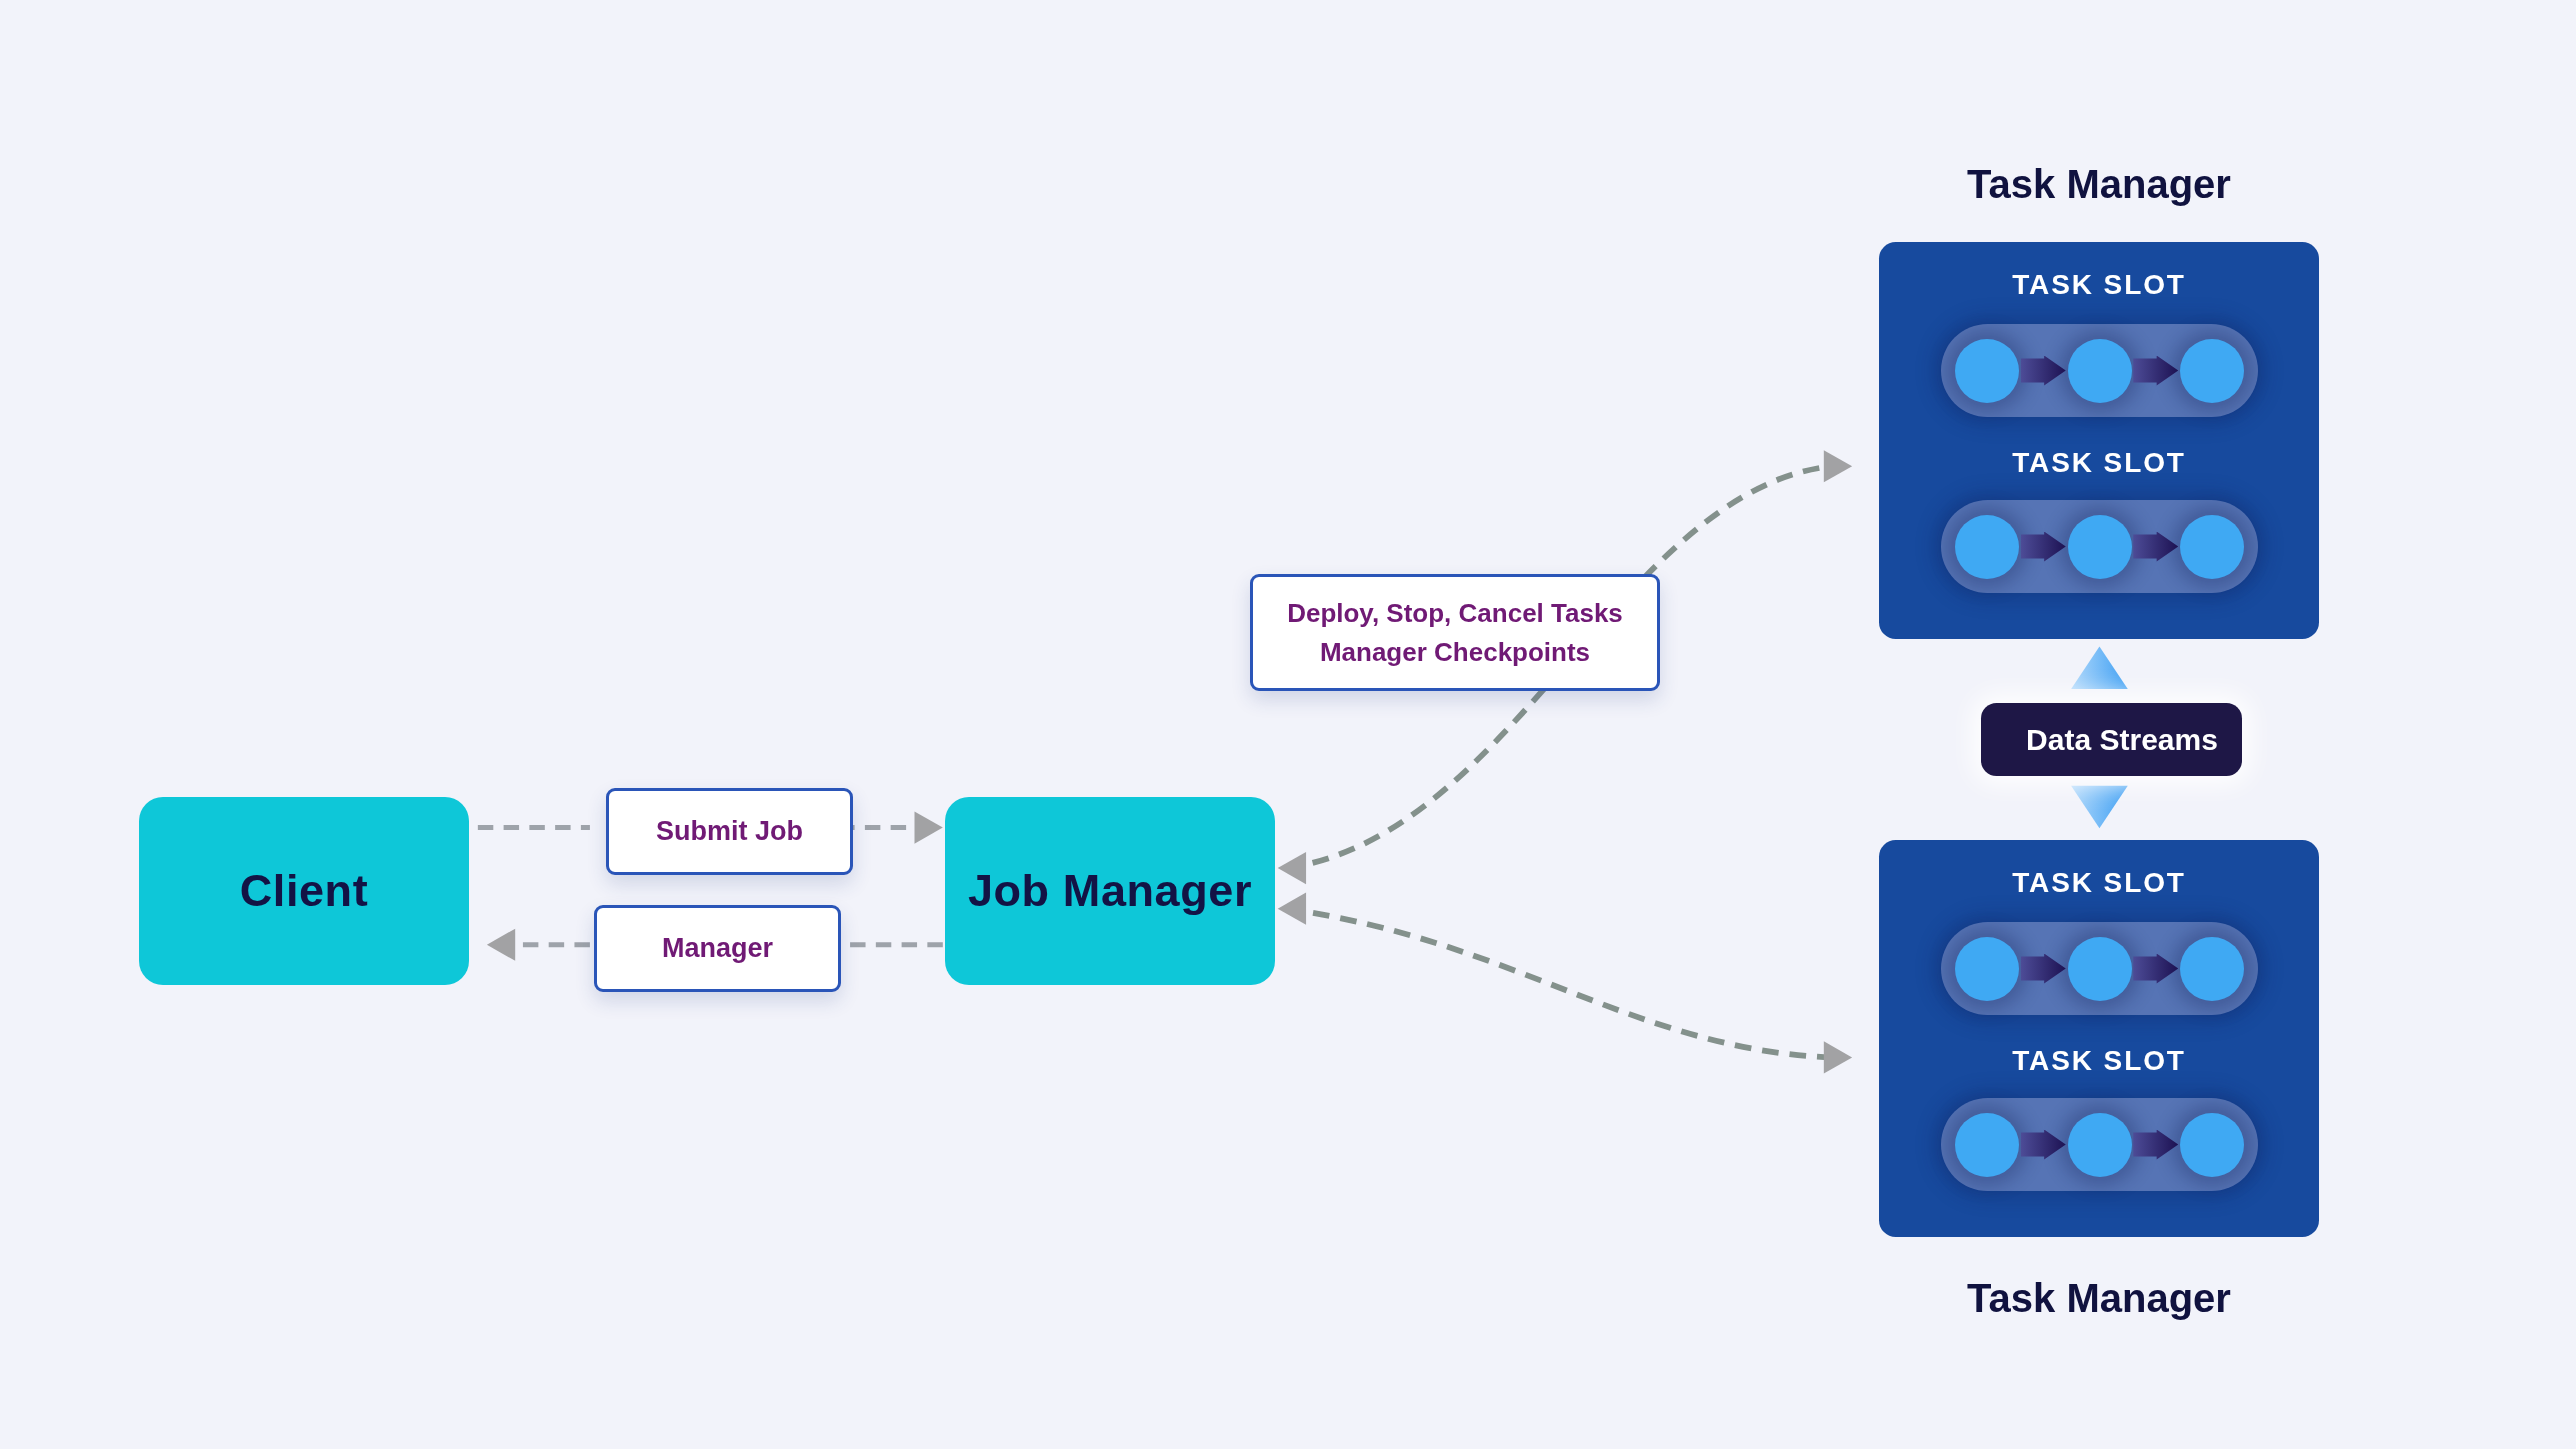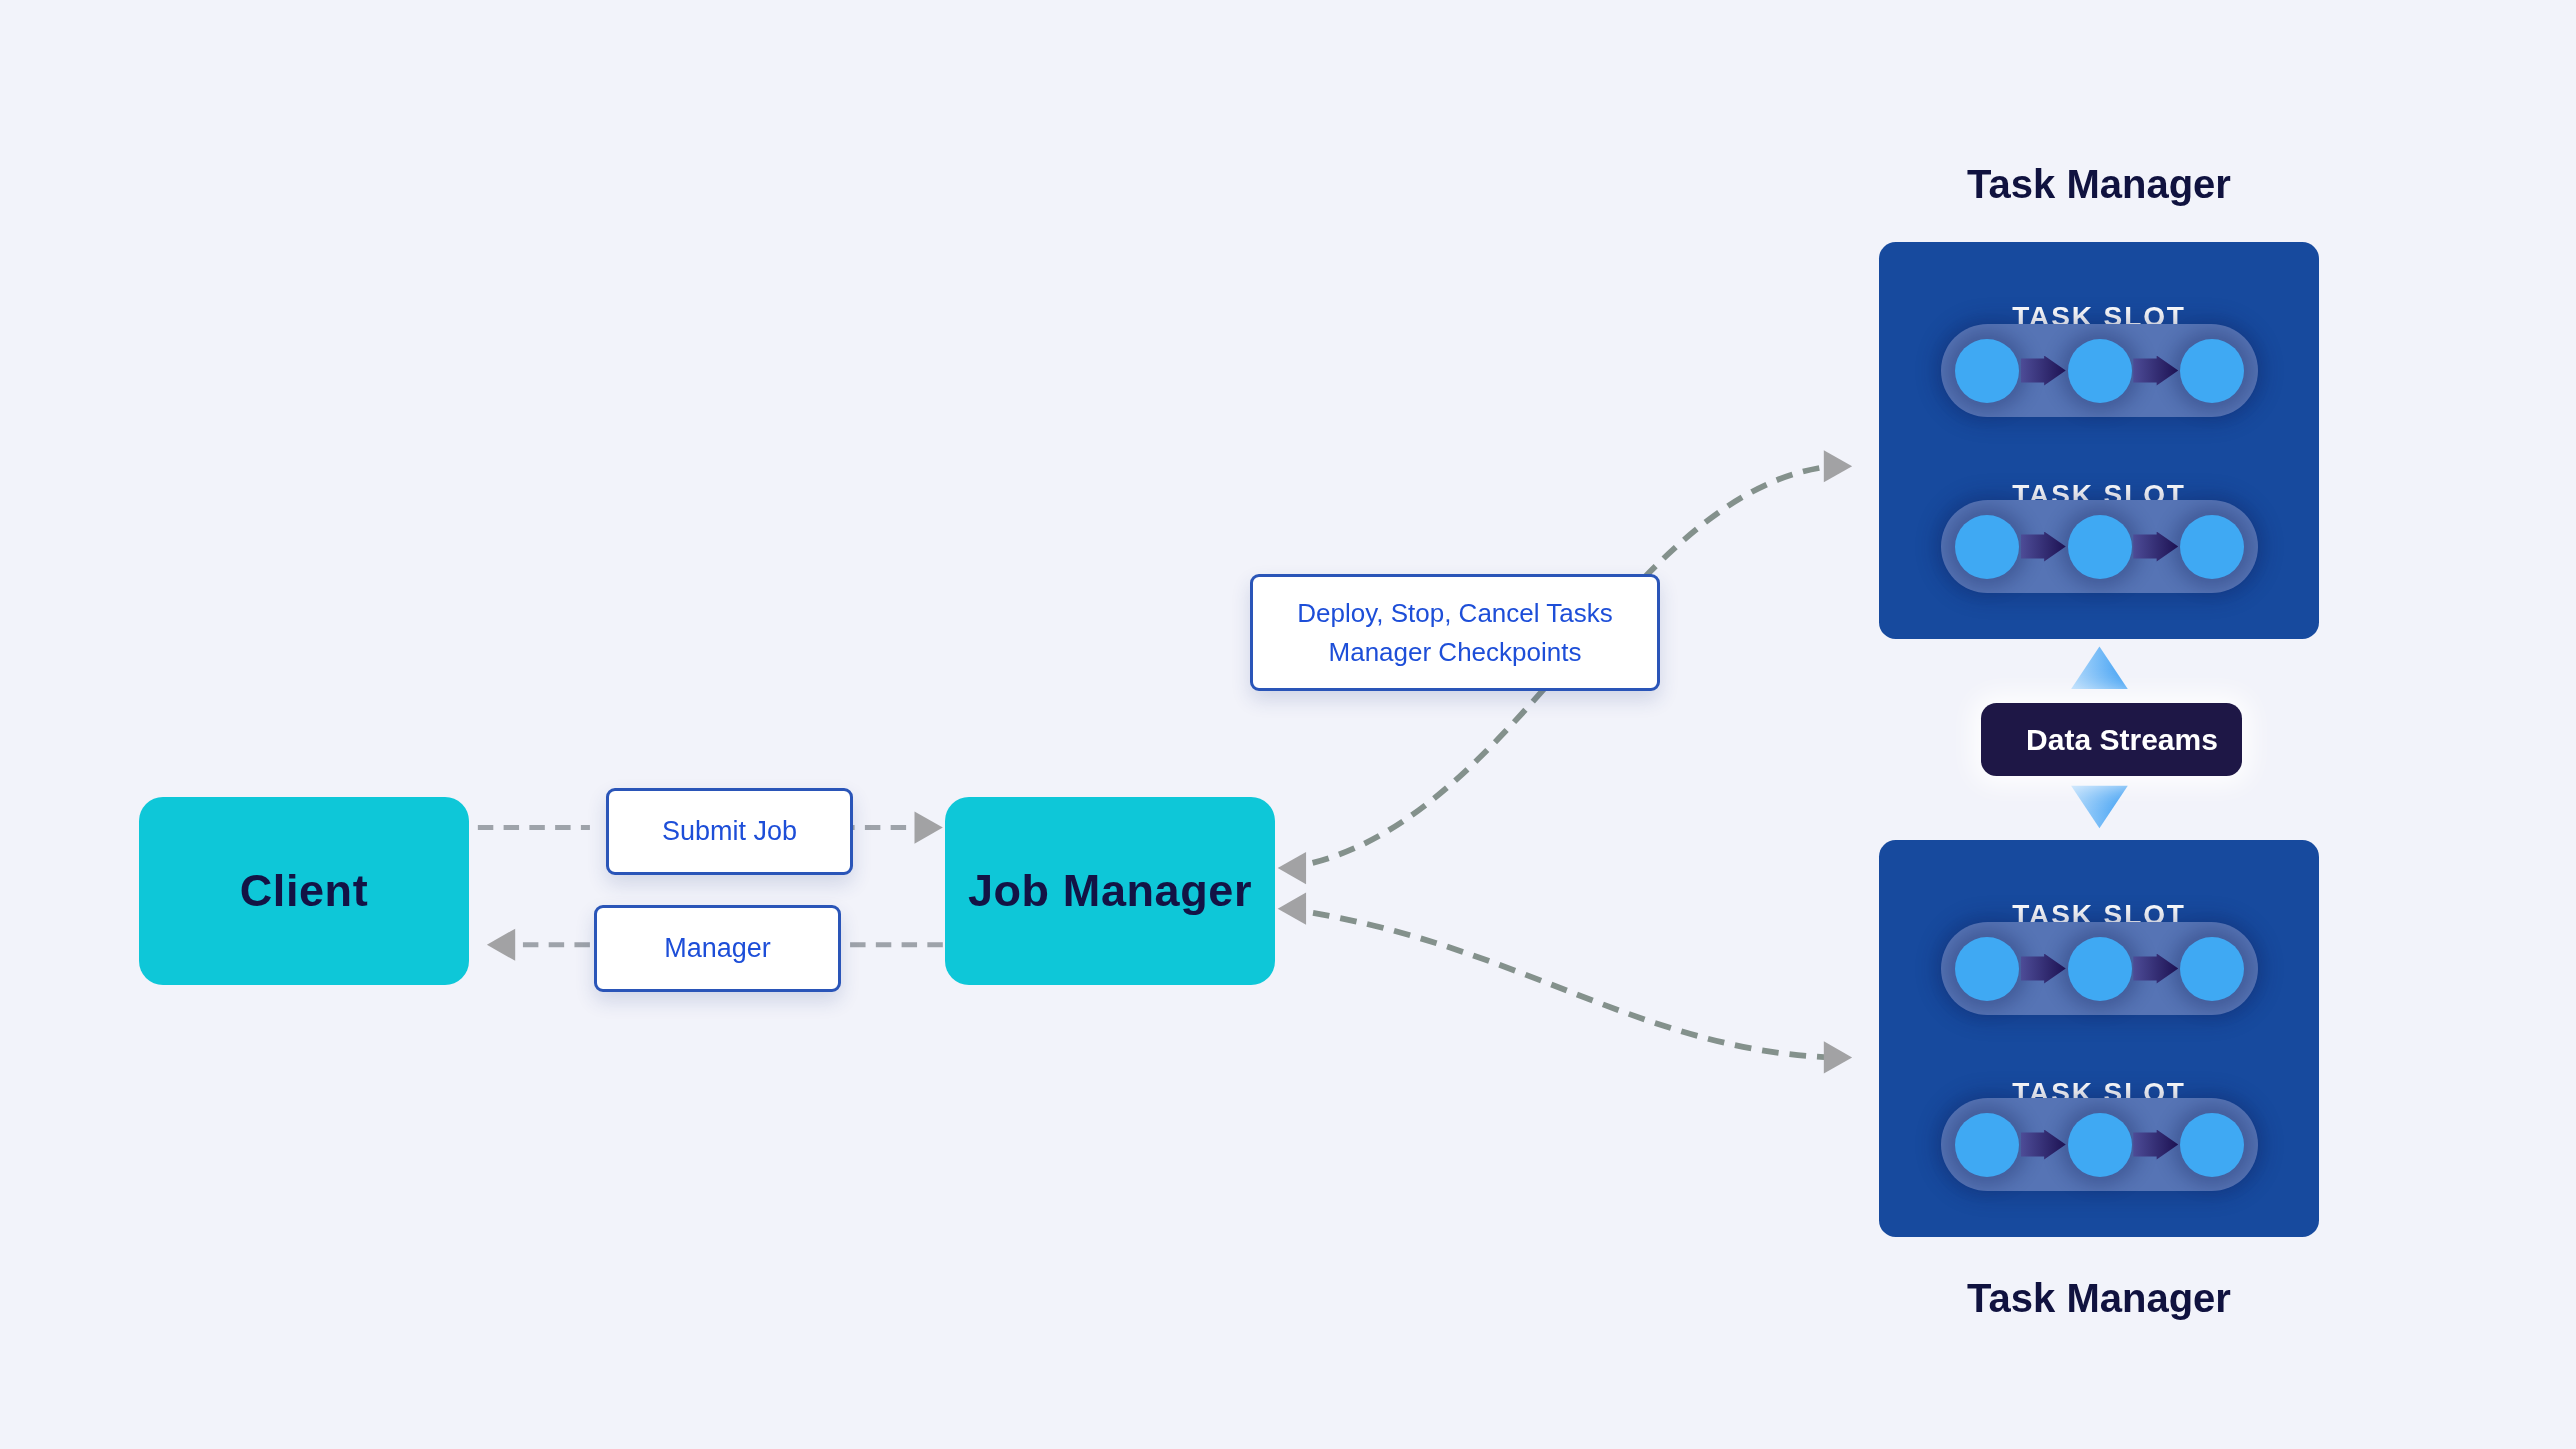--- a/index.html
+++ b/index.html
@@ -17,21 +17,21 @@
   .cyan-node span{font-size:45px;font-weight:700;color:#131345;letter-spacing:0.6px;}
   .client-node{left:139px;top:797px;}
   .jm-node{left:945px;top:797px;}
 
   
   .edge-label{
     position:absolute;background:#ffffff;border:3.2px solid #2A55B8;border-radius:9px;
     display:flex;flex-direction:column;align-items:center;justify-content:center;
     z-index:2;box-shadow:0 9px 19.3px rgba(40,60,130,0.16);
   }
-  .edge-label span{font-size:27px;font-weight:400;color:#1d4ed8;}
+  .edge-label span{font-size:27px;font-weight:700;color:#701a75;}
   .submit-box{left:594px;top:788px;width:241px;height:81px;margin-left:12px;}
   .results-box{left:594px;top:905px;width:241px;height:81px;}
   .deploy-box{left:1250px;top:574px;width:404px;height:111px;}
   .deploy-box span{font-size:26px;line-height:39px;}
 
   
   .tm-box{
     position:absolute;left:1879px;width:440px;height:397px;background:#174A9E;
     border-radius:16.7px;z-index:2;
   }
@@ -39,21 +39,21 @@
   .tm-bottom{top:840px;}
   .tm-title{
     position:absolute;left:1879px;width:440px;text-align:center;z-index:2;
     font-size:40px;font-weight:700;color:#10123F;
   }
   .tm-title-top{top:162px;}
   .tm-title-bottom{top:1276px;}
 
   .slot-label{
     position:absolute;left:0;width:100%;text-align:center;
-    font-size:28px;font-weight:700;color:#ffffff;letter-spacing:1.9px;margin-top:32px;
+    font-size:28px;font-weight:700;color:#ffffff;letter-spacing:1.9px;
   }
   .slot-label-1{top:27px;}
   .slot-label-2{top:205px;}
   .pill{
     position:absolute;left:62px;width:317px;height:93px;border-radius:47px;
     background:#5674B5;box-shadow:0 0 19.3px 6.4px rgba(16,28,84,0.25);
     display:flex;align-items:center;justify-content:space-between;padding:0 14px;
     box-sizing:border-box;
   }
   .pill-1{top:82px;}

